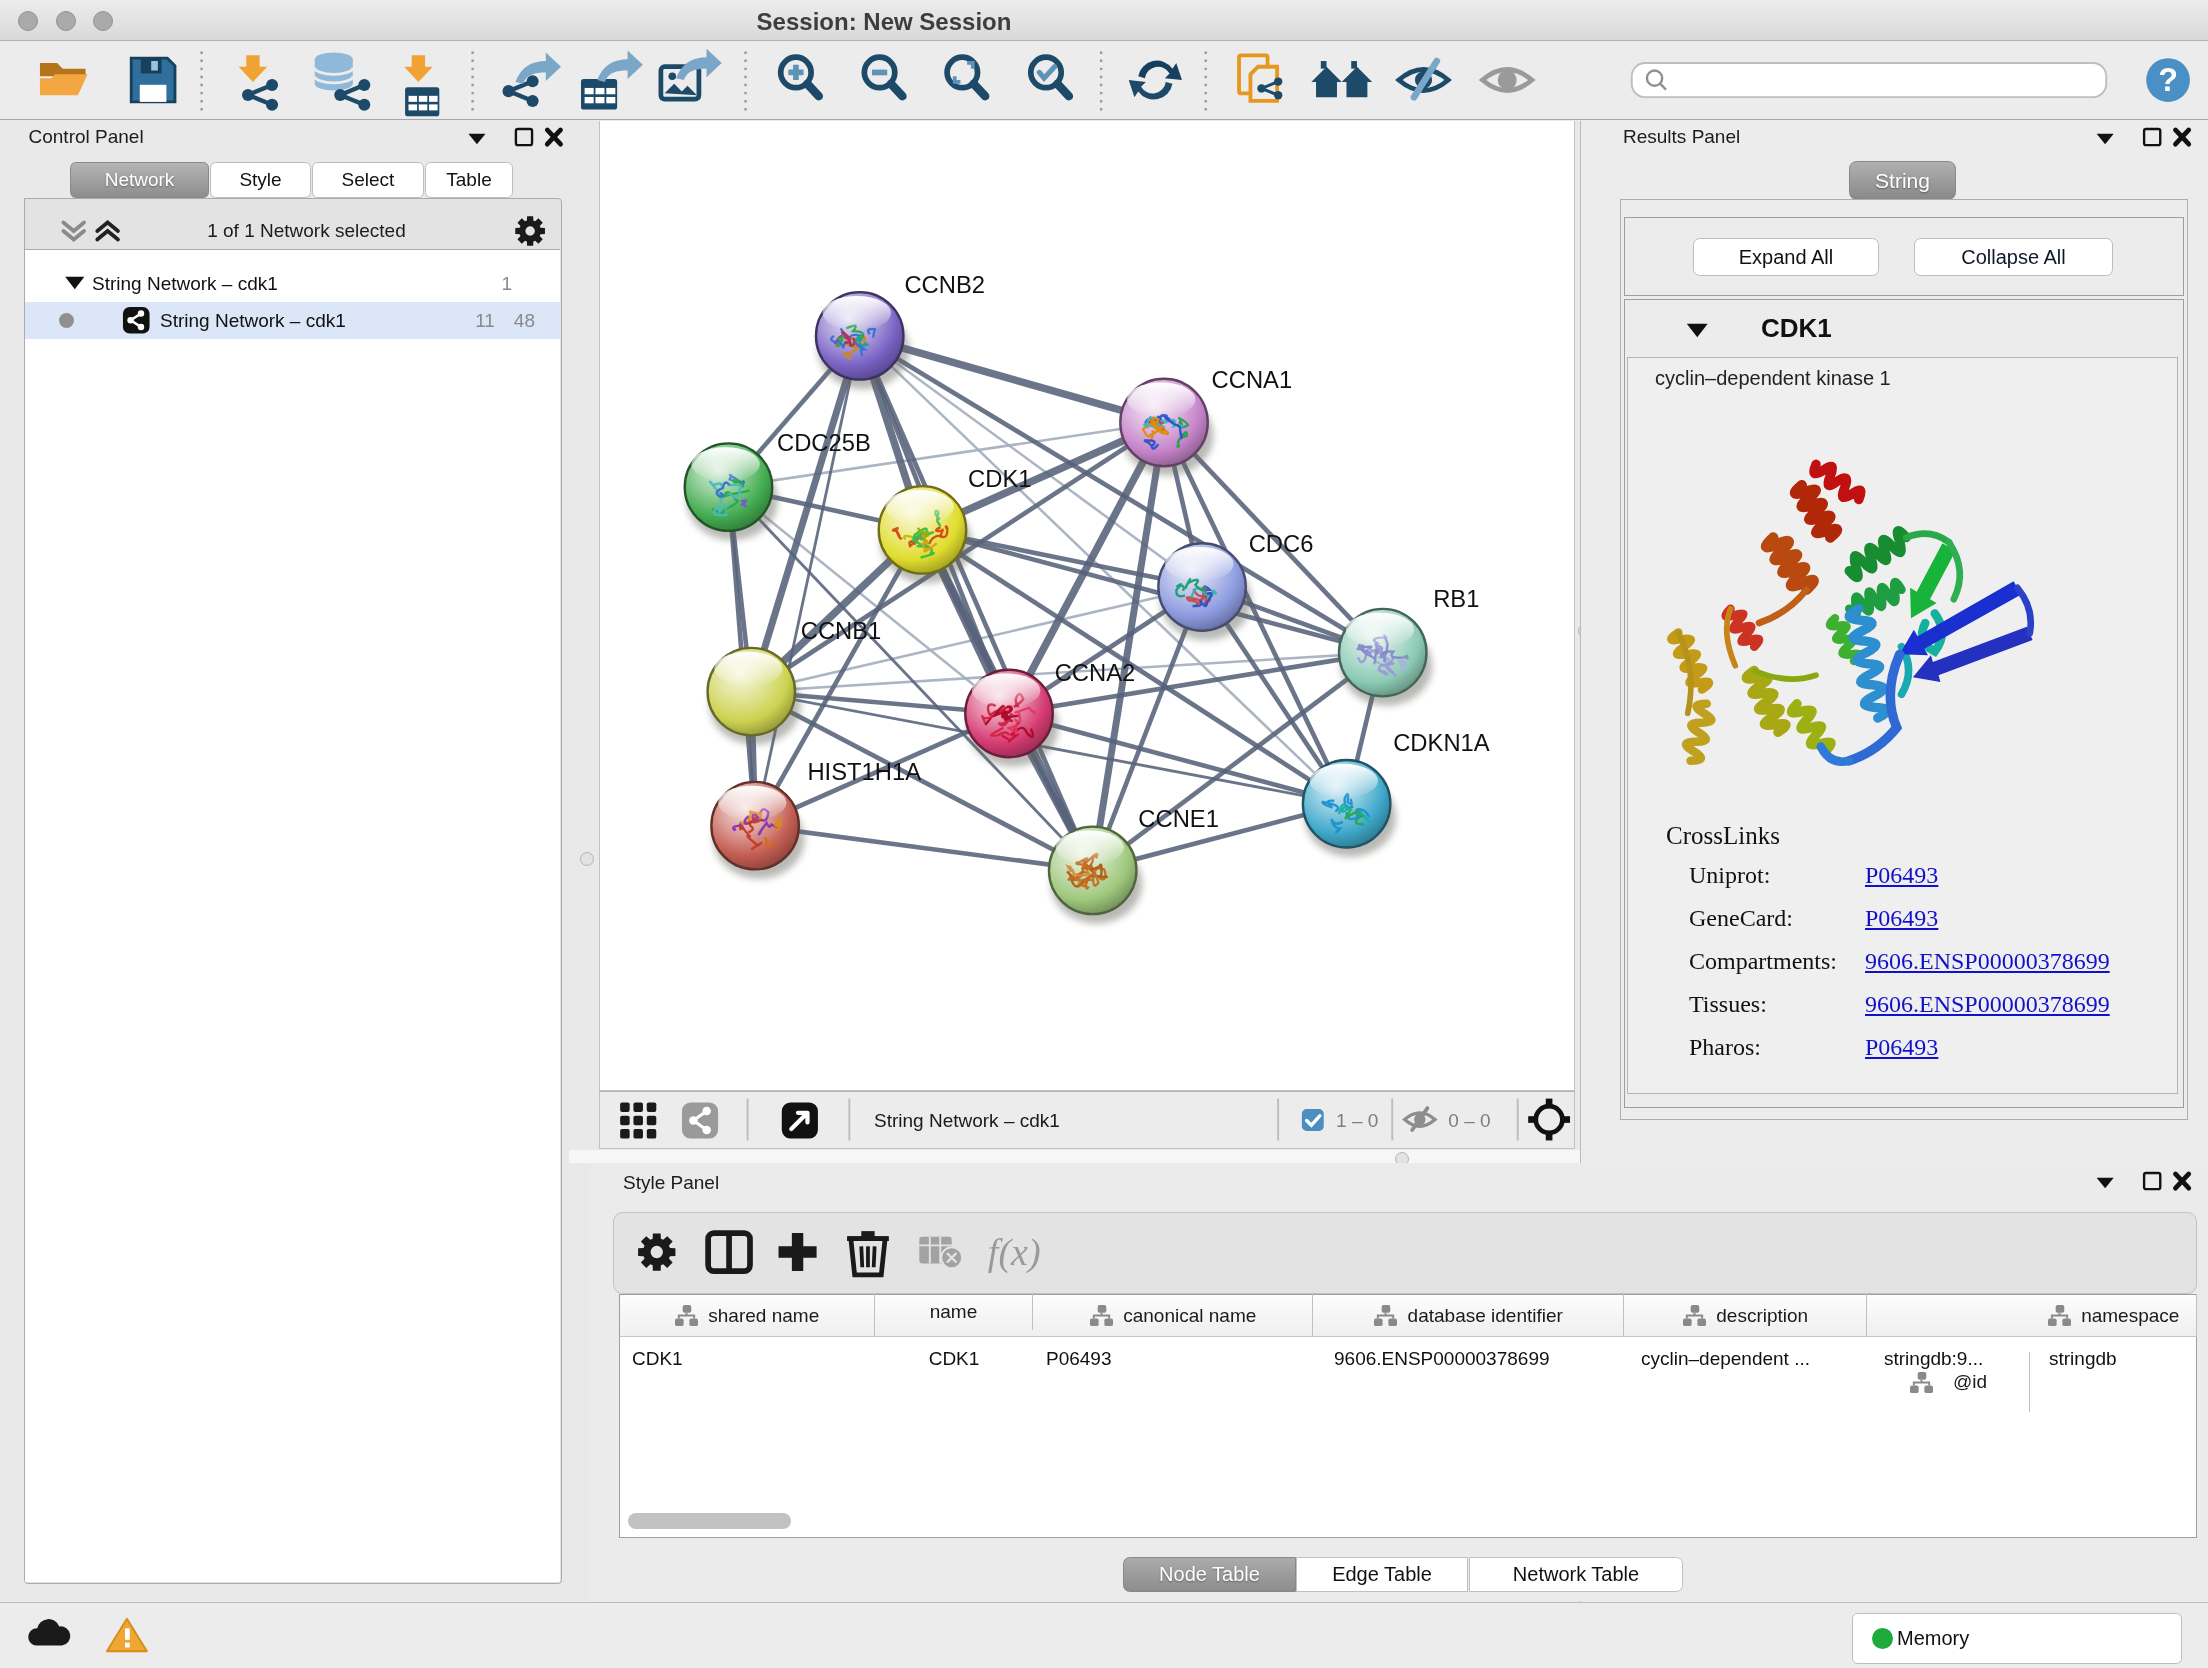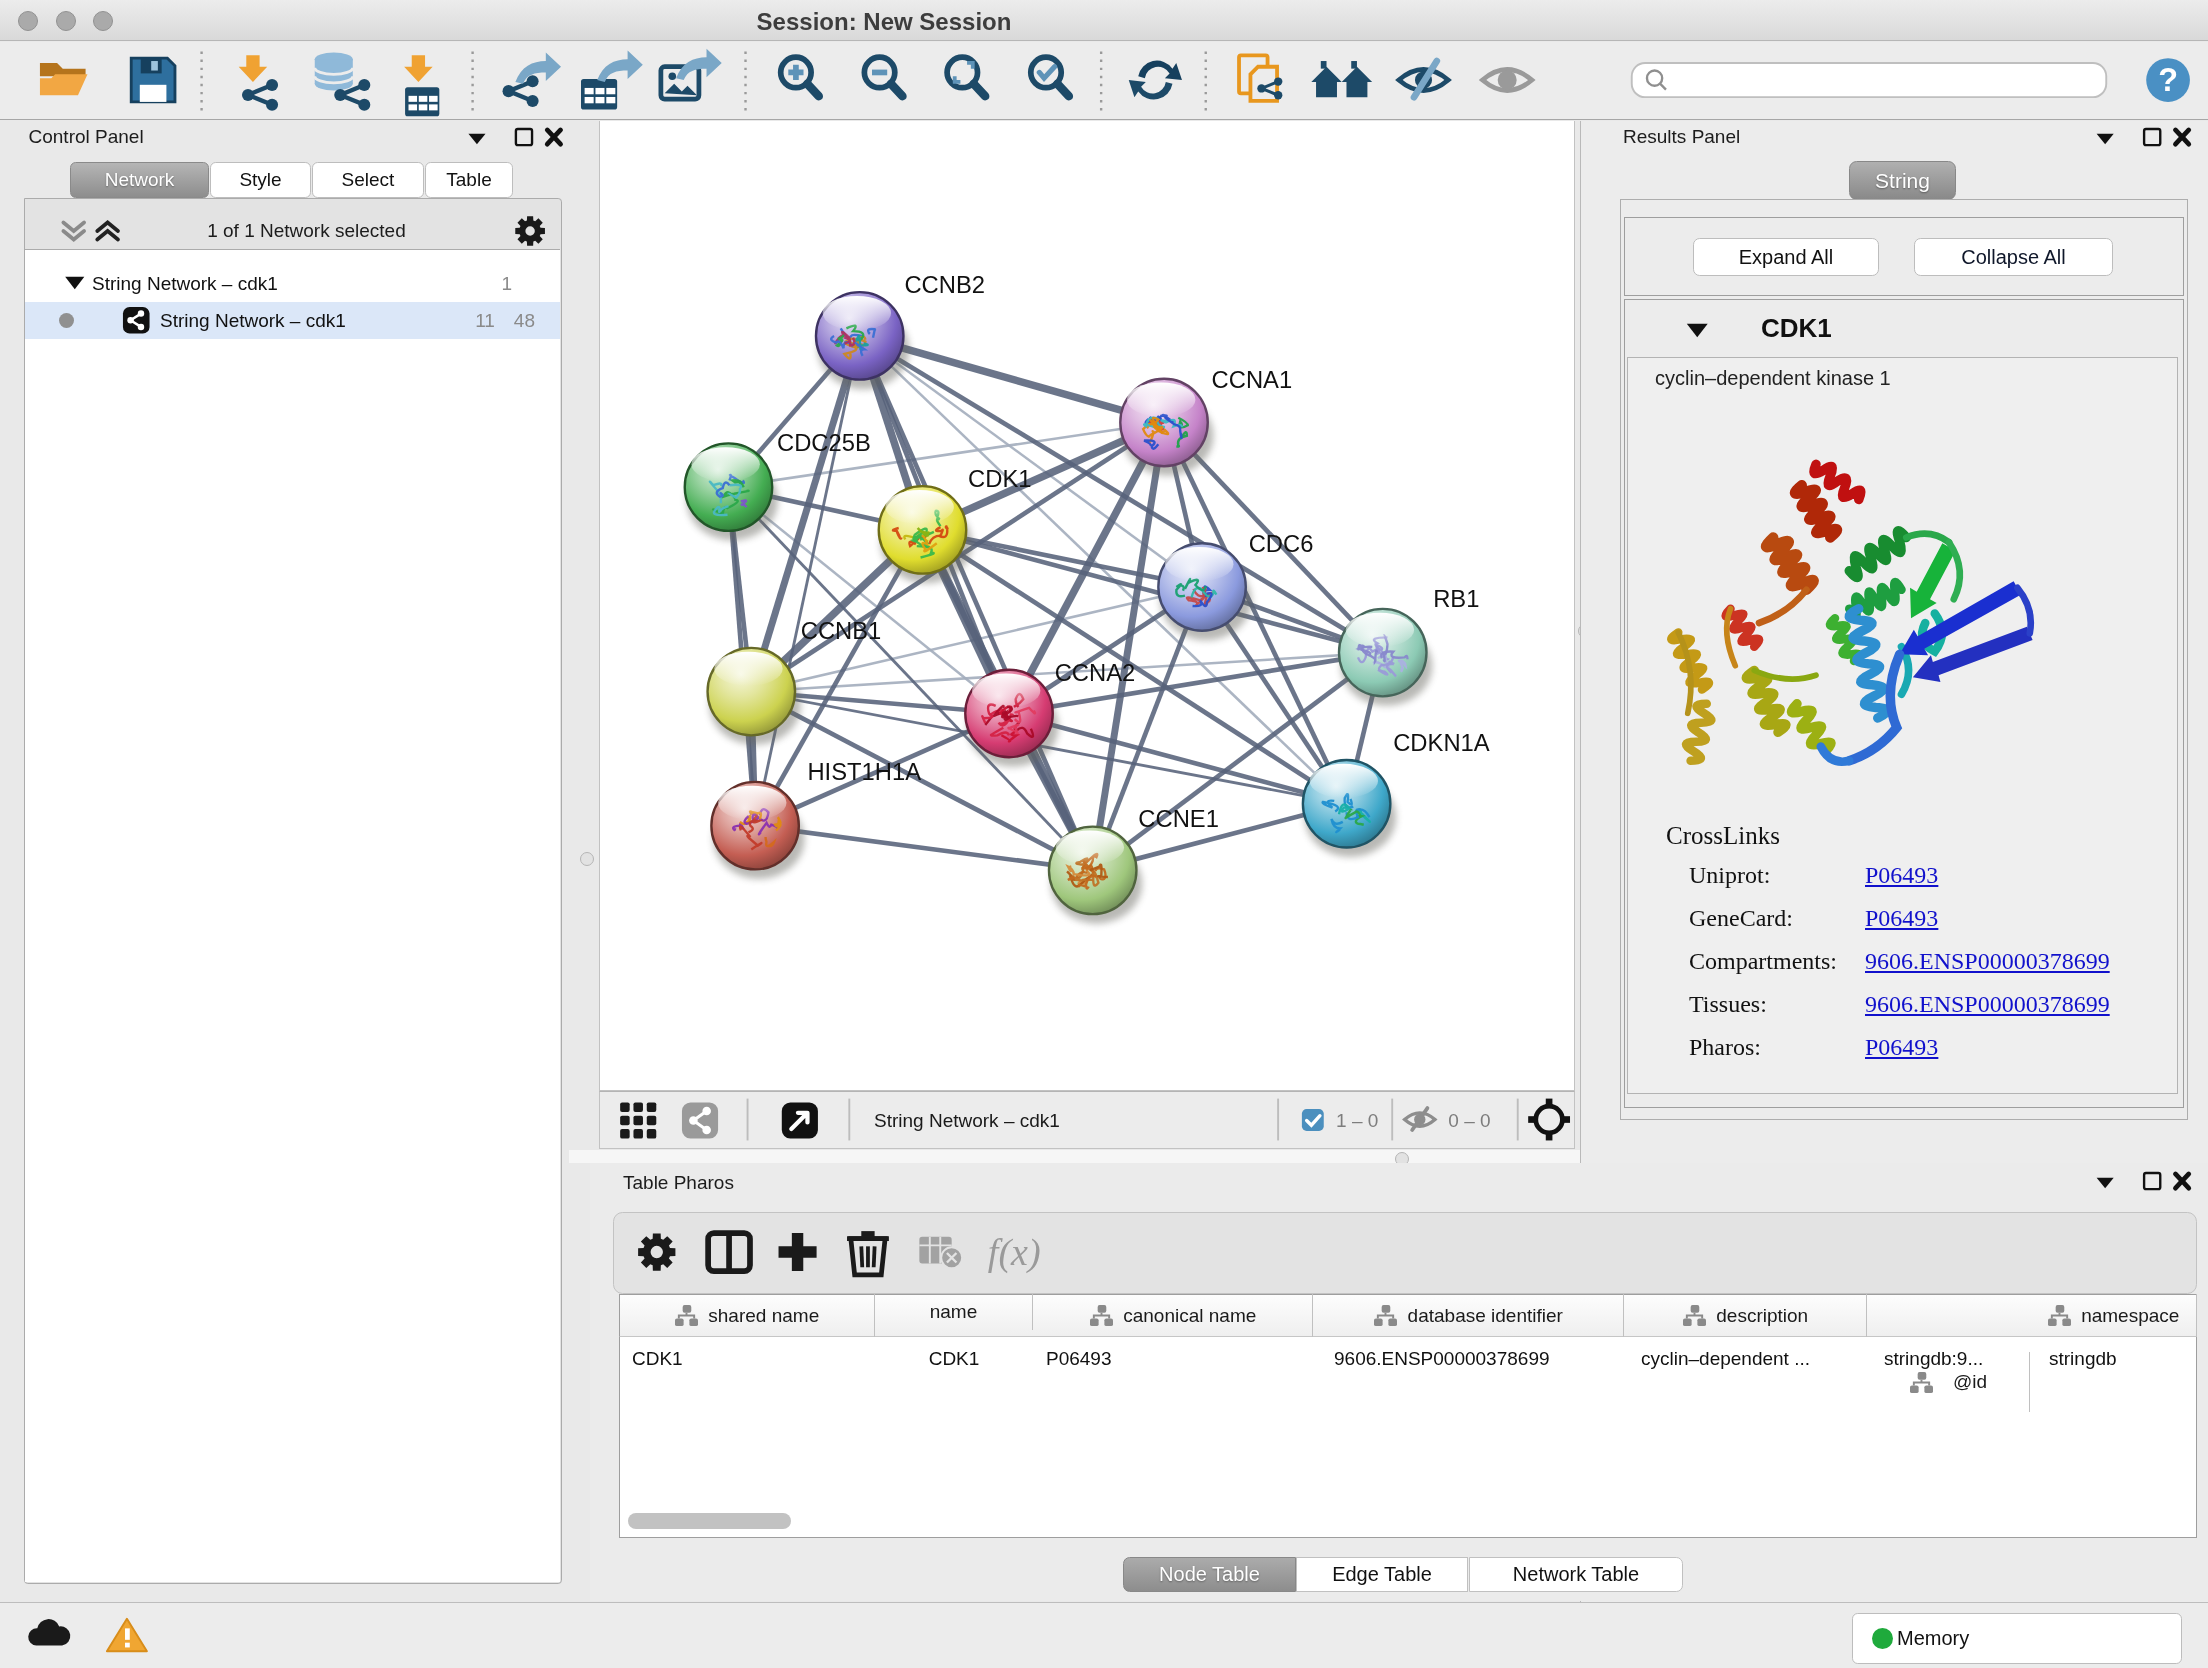--- a/index.html
+++ b/index.html
@@ -617,21 +617,21 @@
     <path d="M248 218 Q230 260 245 295 Q225 320 195 330" fill="none" stroke="#2f6ad4" stroke-width="10" stroke-linecap="round"></path>
     <path d="M195 330 Q175 335 165 315" fill="none" stroke="#2f7ad8" stroke-width="9" stroke-linecap="round"></path>
   </svg>
 <div class="abs" style="left:1666px;top:822px;font-family:'Liberation Serif',serif;font-size:25px;font-weight:normal;color:#111">CrossLinks</div>
 <div class="abs" style="left:1689px;top:854px;font-family:'Liberation Serif',serif;font-size:24px;color:#111;line-height:43px">
 Uniprot:<br>GeneCard:<br>Compartments:<br>Tissues:<br>Pharos:</div>
 <div class="abs" style="left:1865px;top:854px;font-family:'Liberation Serif',serif;font-size:24px;color:#1111cc;line-height:43px;text-decoration:underline">
 P06493<br>P06493<br>9606.ENSP00000378699<br>9606.ENSP00000378699<br>P06493</div>
 
 <div class="abs" style="left:590px;top:1163px;width:1619px;height:438px;background:#ebebeb"></div>
-<div class="abs ptitle" style="left:623px;top:1172px">Table Pharos</div>
+<div class="abs ptitle" style="left:623px;top:1172px">Style Panel</div>
 <svg class="abs" style="left:2089px;top:1170px" width="114" height="25" viewBox="0 0 120 26">
 <path d="M8 8 l18 0 -9 11 z" fill="#111"></path>
 <rect x="58" y="3" width="17" height="17" fill="none" stroke="#111" stroke-width="2.5" rx="2"></rect>
 <path d="M91 4 l14 15 M105 4 l-14 15" stroke="#111" stroke-width="5" stroke-linecap="round"></path>
 </svg>
 <div class="abs" style="left:613px;top:1212px;width:1584px;height:82px;background:#e3e3e3;border:1px solid #c3c3c3;border-radius:9.5px"></div>
 <svg class="abs" style="left:613px;top:1212px" width="1584" height="82" viewBox="0 0 1665 86">
 <g fill="#1a1a1a">
 <g>
         <path d="M41.7 28.1 L41.9 22.4 L50.1 22.4 L50.3 28.1 L52.8 29.2 L57.0 25.3 L62.7 31.0 L58.8 35.2 L59.9 37.7 L65.6 37.9 L65.6 46.1 L59.9 46.3 L58.8 48.8 L62.7 53.0 L57.0 58.7 L52.8 54.8 L50.3 55.9 L50.1 61.6 L41.9 61.6 L41.7 55.9 L39.2 54.8 L35.0 58.7 L29.3 53.0 L33.2 48.8 L32.1 46.3 L26.4 46.1 L26.4 37.9 L32.1 37.7 L33.2 35.2 L29.3 31.0 L35.0 25.3 L39.2 29.2 Z M 52.5 42 a 6.5 6.5 0 1 0 -13.0 0 a 6.5 6.5 0 1 0 13.0 0 Z" fill="#1a1a1a" fill-rule="evenodd"></path>

